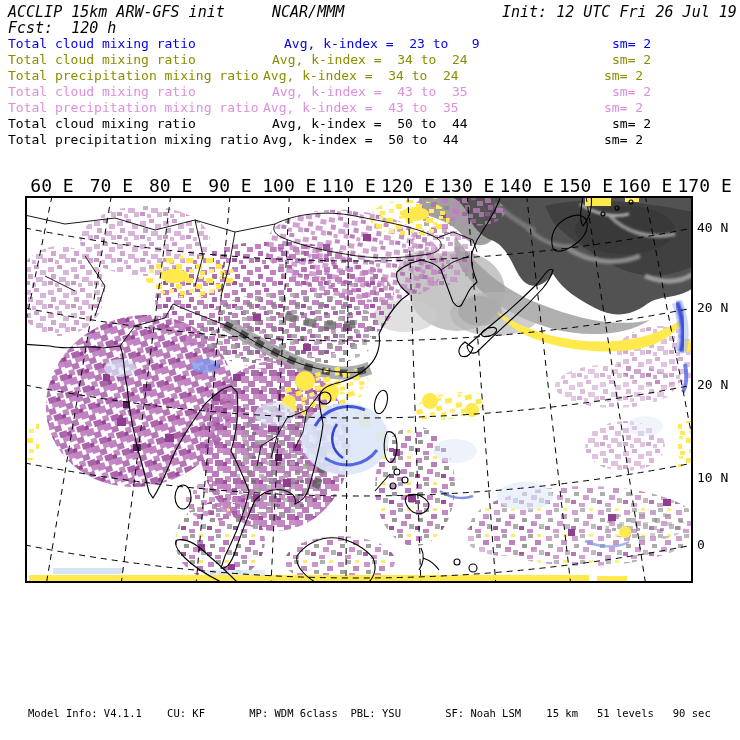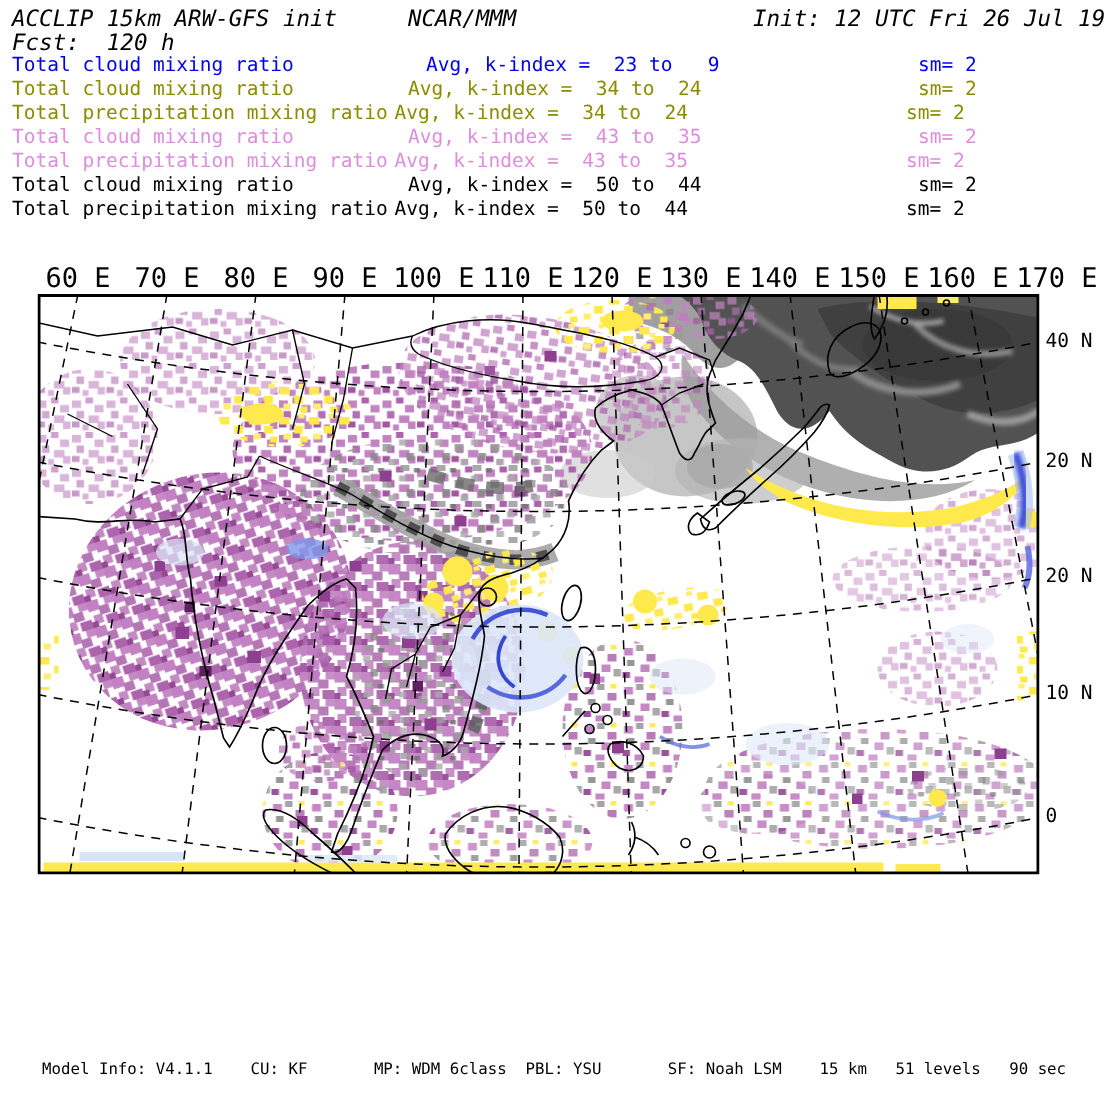--- a/index.html
+++ b/index.html
@@ -43,21 +43,21 @@
       <span style="left: 467.31px;">130 E</span>
       <span style="left: 526.64px;">140 E</span>
       <span style="left: 585.97px;">150 E</span>
       <span style="left: 645.3px;">160 E</span>
       <span style="left: 704.63px;">170 E</span>
     </div>
   <div class="ax-right" id="ax-right" style="position:absolute;top:0;left:697px;width:43px;">
       <span style="top: 220px;">40 N</span>
       <span style="top: 300px;">20 N</span>
       <span style="top: 377px;">20 N</span>
-      <span style="top: 455px;">10 N</span>
+      <span style="top: 470px;">10 N</span>
       <span style="top: 537px;">0</span>
     </div>
 
   <div id="map-wrap">
   <svg width="668" height="387" viewBox="0 0 668 387">
     <defs>
       <clipPath id="mapclip">
             <rect x="1" y="1" width="666" height="385"></rect>
           </clipPath>
       <pattern id="pp" width="23" height="23" patternUnits="userSpaceOnUse">

